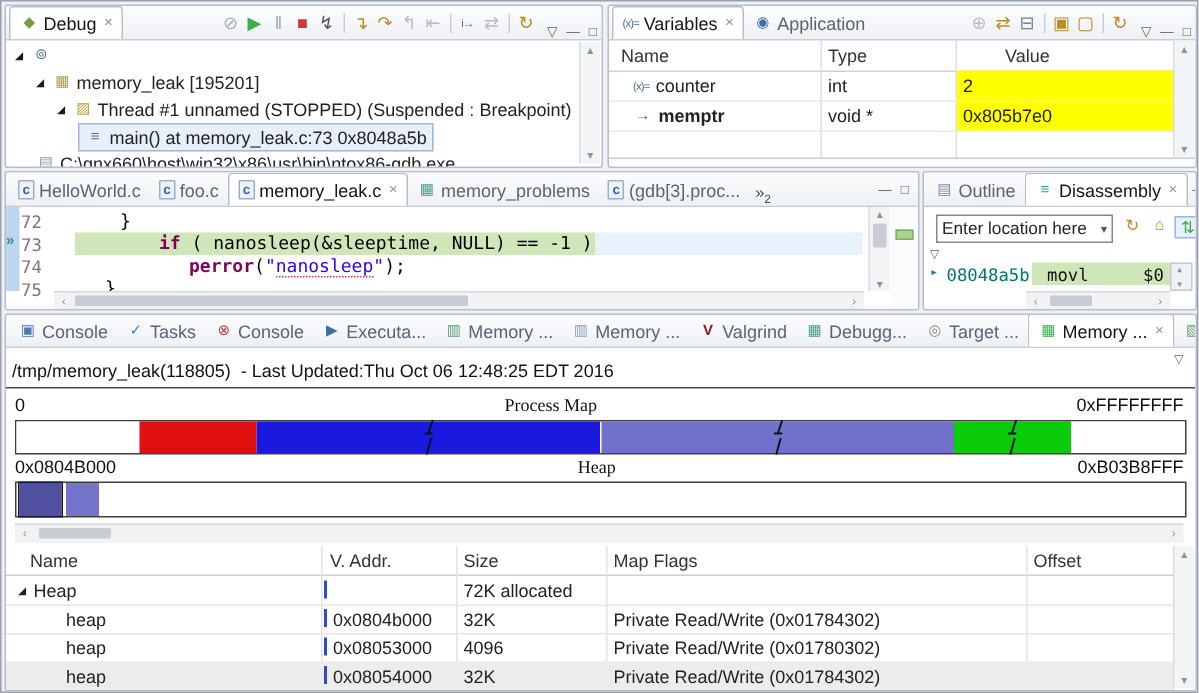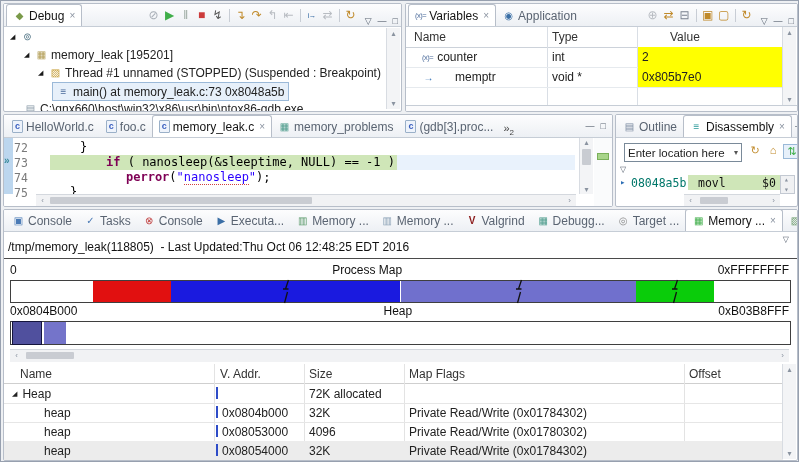--- a/index.html
+++ b/index.html
@@ -39,21 +39,21 @@
   .tk-p{color:#000;}
   .tk-k{color:#7f0055;font-weight:bold;}
   .tk-s{color:#2a00ff;}
   .tk-e{color:#2a00ff;border-bottom:1px dotted #d04040;}
   
   .mapbar{position:absolute;border:1px solid #3f3f3f;background:#fff;}
   .seg{position:absolute;top:0;bottom:0;}
   .segsel{outline:1.5px solid #14143c;}
   .bolt{position:absolute;top:-2px;width:9px;height:25px;}
   .maplab{position:absolute;left:6px;right:8px;display:flex;font-size:12px;color:#111;}
-  .maplab .mid{flex:1;text-align:center;}
+  .maplab .mid{flex:1;text-align:center;font-family:Liberation Serif, serif;}
   
   .mhead{position:absolute;font-size:12px;color:#333;}
   .mrow{position:absolute;left:0;height:19px;border-bottom:1px solid #e6e6e6;width:779px;}
   .mcell{position:absolute;top:0;height:19px;display:flex;align-items:center;white-space:nowrap;font-size:12px;}
   .mline{position:absolute;background:#e3e3e3;width:1px;}
   .vtick{position:absolute;width:2px;height:12px;background:#2e4cc8;top:3px;}
   .combo{position:absolute;background:#fff;border:1px solid #7a8a99;display:flex;align-items:center;
          font-size:11.5px;color:#222;padding:0 3px;justify-content:space-between;box-sizing:border-box;}
 </style>
 </head>
@@ -167,21 +167,21 @@
           <div class="vcell" style="left: 146px;">
             <span>int</span>
           </div>
           <div class="vcell" style="left: 232px; width: 145px; background: rgb(255, 255, 0);">
             <span style="padding-left: 4px;">2</span>
           </div>
         </div>
         <div class="vrow" style="top: 40px;">
           <div class="vcell" style="left: 16px;">
             <span class="gicon" style="color: rgb(45, 110, 181); font-weight: bold;">→</span>
-            <span style="margin-left: 20px;">memptr</span>
+            <span style="margin-left: 4px; font-weight: bold;">memptr</span>
           </div>
           <div class="vcell" style="left: 146px;">
             <span>void *</span>
           </div>
           <div class="vcell" style="left: 232px; width: 145px; background: rgb(255, 255, 0);">
             <span style="padding-left: 4px;">0x805b7e0</span>
           </div>
         </div>
         <div class="vrow" style="top: 60px;"></div>
       </div>

